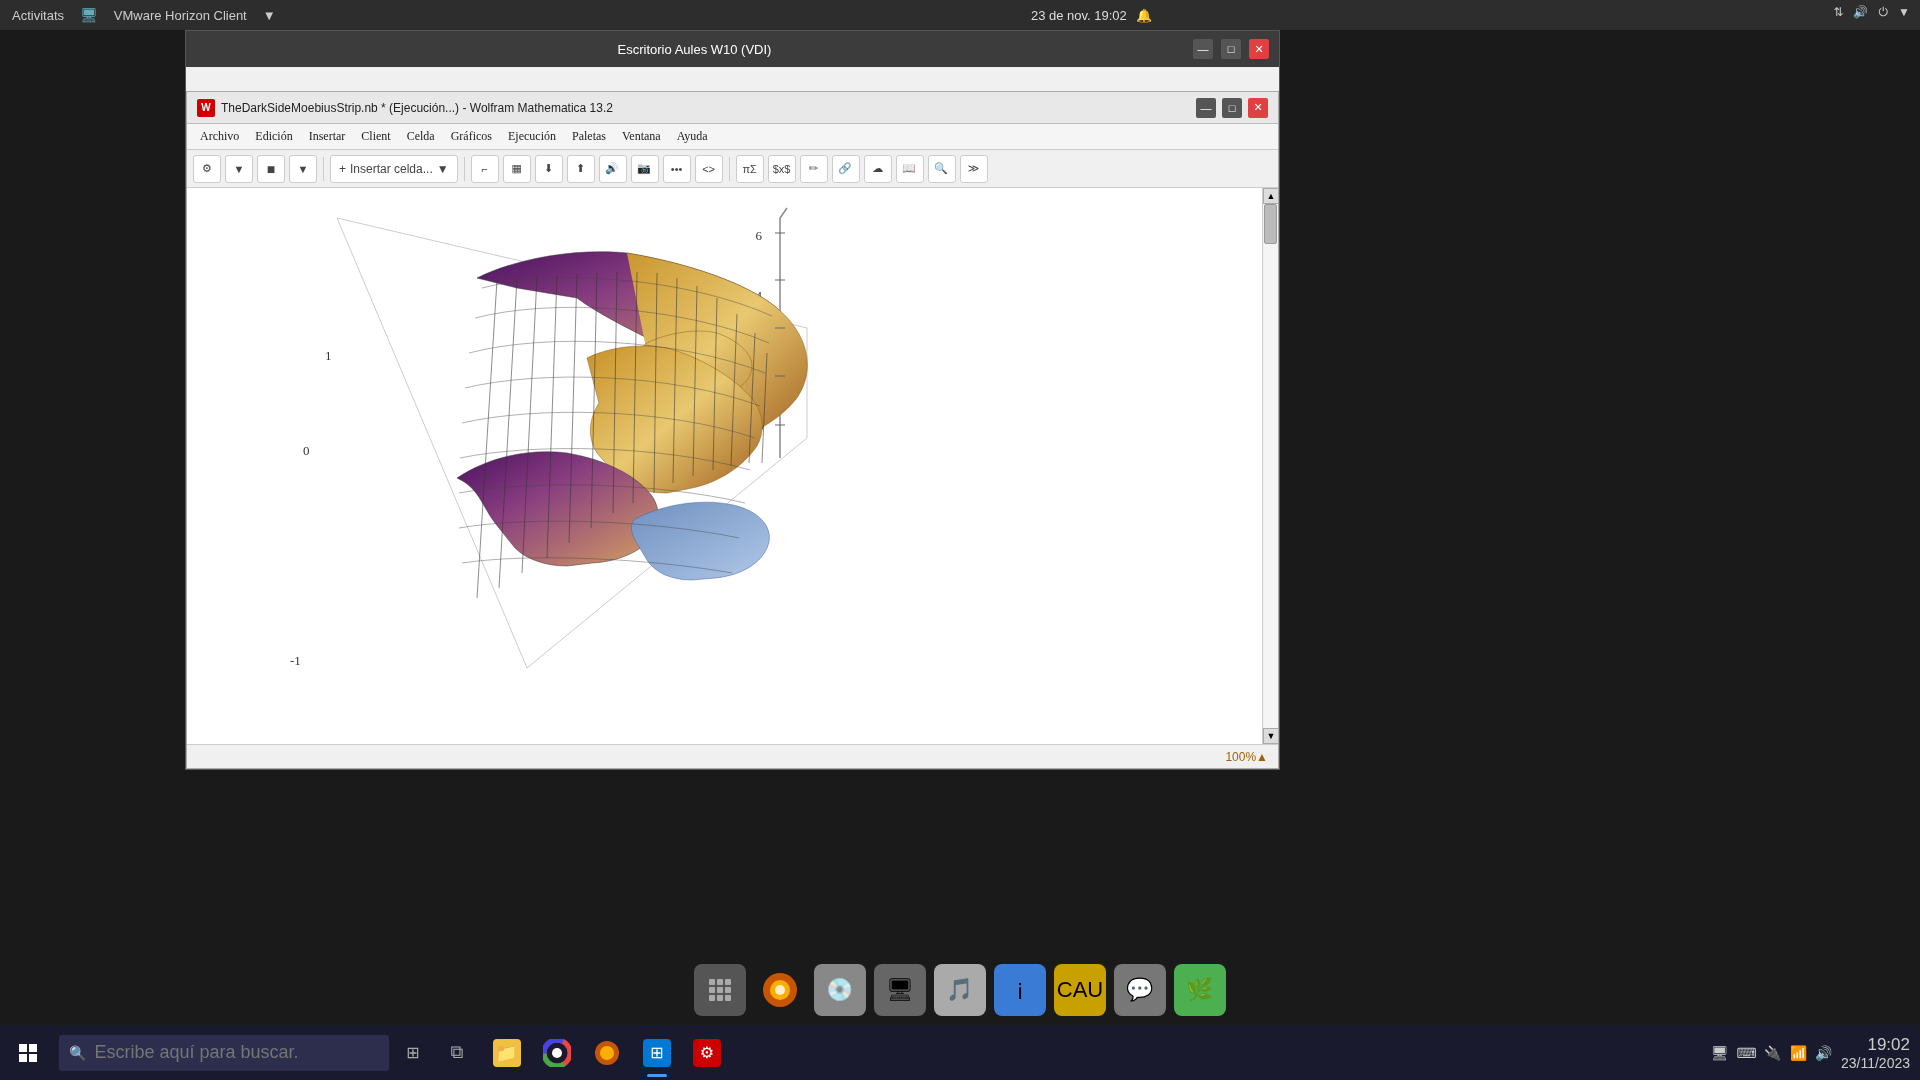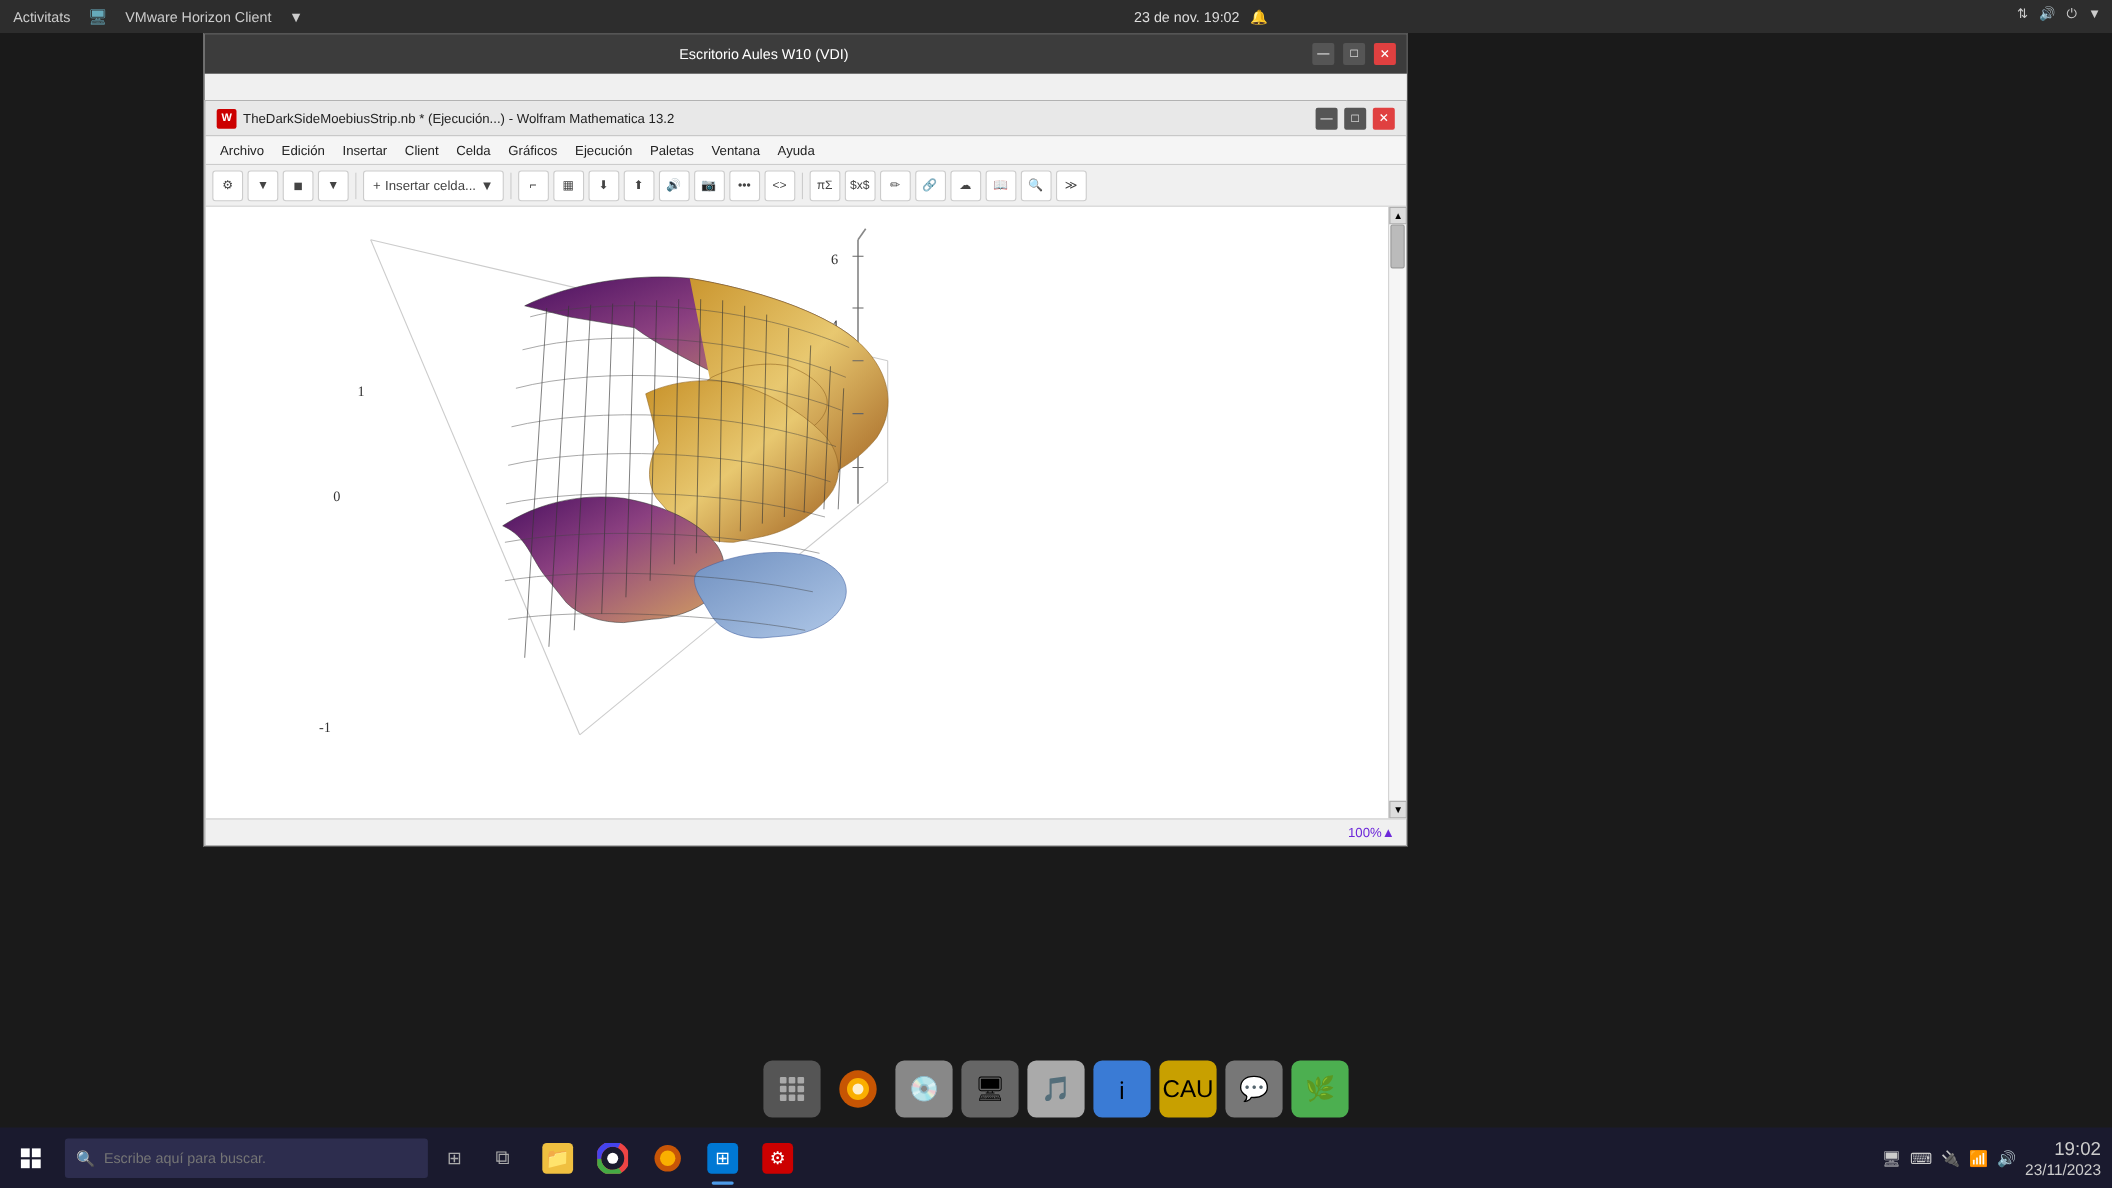--- a/index.html
+++ b/index.html
@@ -121,20 +121,21 @@
       padding: 0 6px;
       border-bottom: 1px solid #ccc;
       font-size: 12px;
       color: #222;
       gap: 2px;
     }
     .math-menu-item {
       padding: 2px 7px;
       cursor: pointer;
       border-radius: 2px;
+      font-family: Liberation Serif, serif;
     }
 
     
     #math-toolbar {
       height: 38px;
       background: #f0f0f0;
       display: flex;
       align-items: center;
       padding: 0 6px;
       border-bottom: 1px solid #ccc;
@@ -234,21 +235,21 @@
       position: absolute;
       bottom: 0; left: 0; right: 0;
       height: 24px;
       background: #f0f0f0;
       border-top: 1px solid #ccc;
       display: flex;
       align-items: center;
       justify-content: flex-end;
       padding: 0 10px;
       font-size: 12px;
-      color: #6d28d9;
+      color: #a16207;
     }
 
     
     #taskbar {
       position: absolute;
       bottom: 0; left: 0; right: 0;
       height: 55px;
       background: #1a1a2e;
       display: flex;
       align-items: center;
@@ -280,21 +281,21 @@
       padding: 0 10px;
       gap: 8px;
       margin: 0 4px;
     }
     #search-bar .search-icon { color: #aaa; font-size: 14px; }
     #search-bar input {
       background: transparent;
       border: none;
       outline: none;
       color: #aaa;
-      font-size: 13px;
+      font-size: 18px;
       flex: 1;
     }
 
     
     #task-view {
       width: 40px; height: 55px;
       display: flex; align-items: center; justify-content: center;
       cursor: pointer;
       color: #aaa;
       font-size: 16px;

